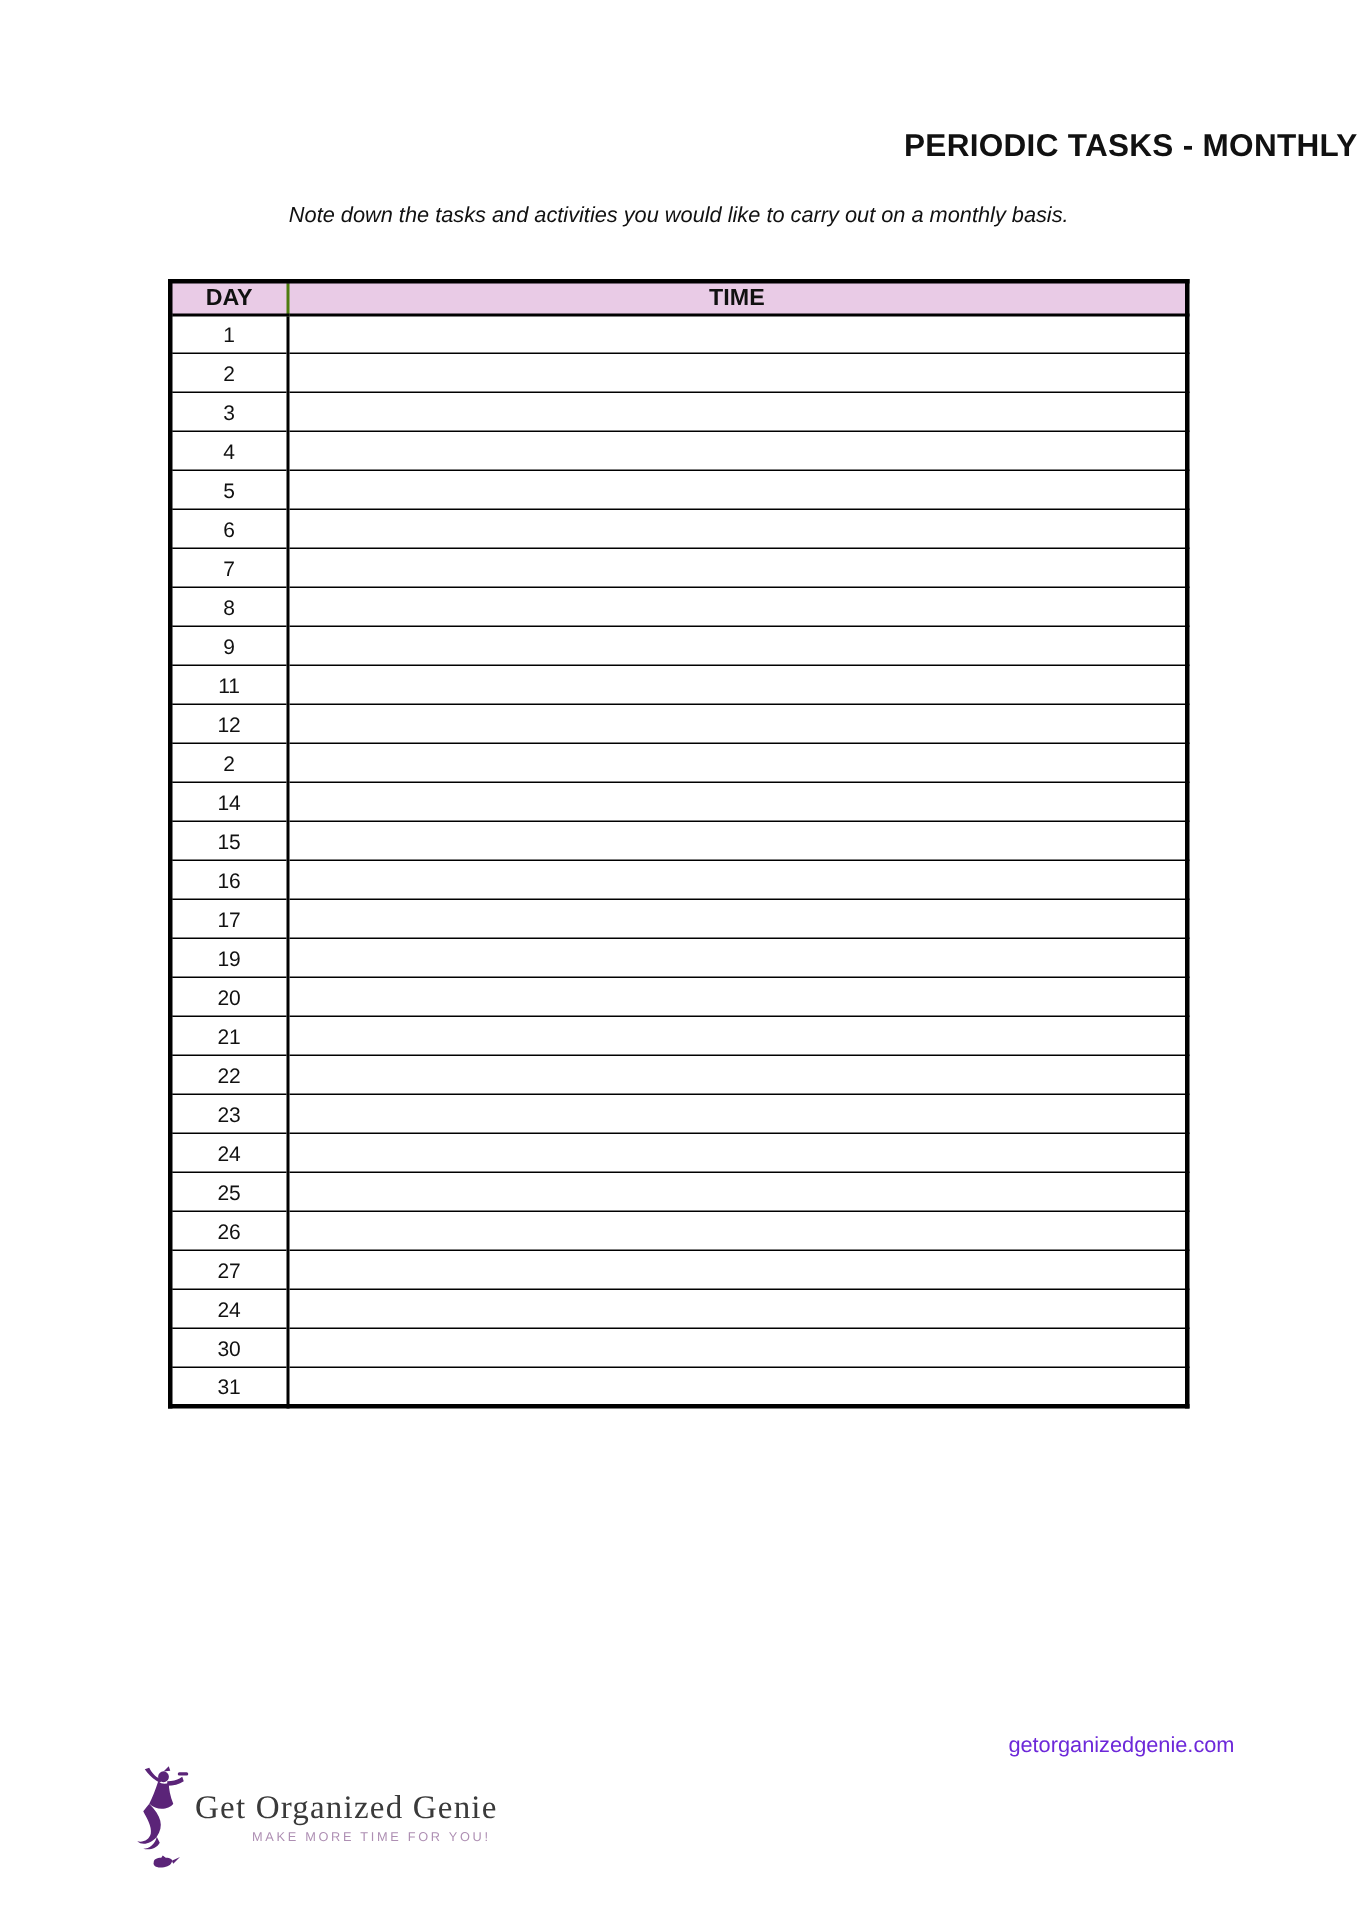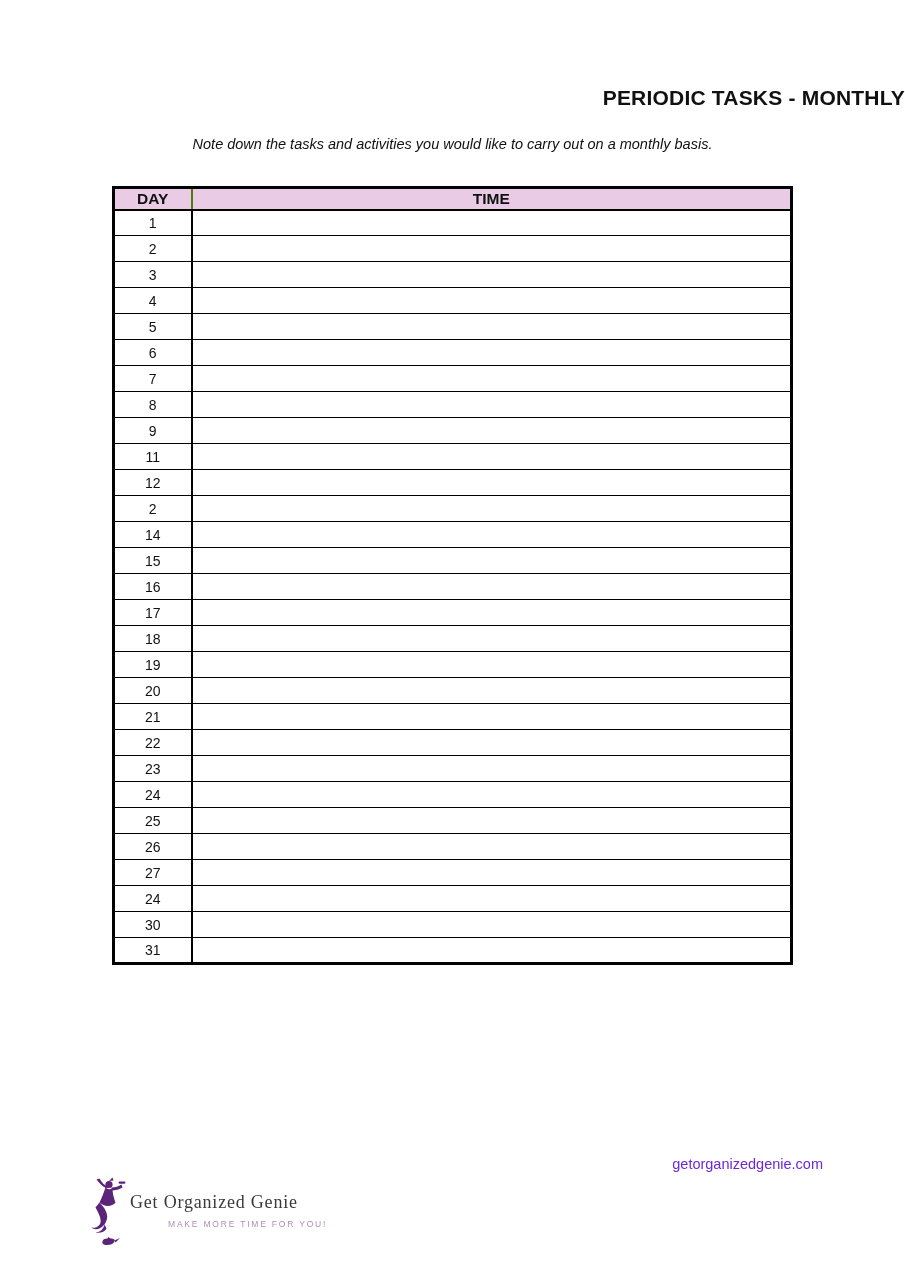--- a/index.html
+++ b/index.html
@@ -74,21 +74,21 @@
     top: 1175px;
     width: 260px;
     height: 80px;
   }
   .genie-svg { position: absolute; left: 0; top: 2px; }
   .brand-text {
     position: absolute;
     left: 42px;
     top: 17px;
     font-family: "Liberation Serif", serif;
-    font-size: 18px;
+    font-size: 22px;
     letter-spacing: 0.8px;
     color: #3a3a3a;
     white-space: nowrap;
   }
   .brand-tagline {
     position: absolute;
     left: 64px;
     top: 44px;
     font-size: 8.5px;
     letter-spacing: 1.8px;
@@ -175,24 +175,20 @@
         <tr>
       <td class="day-cell">15</td>
       <td class="task-cell"></td>
     </tr>
         <tr>
       <td class="day-cell">16</td>
       <td class="task-cell"></td>
     </tr>
         <tr>
       <td class="day-cell">17</td>
-      <td class="task-cell"></td>
-    </tr>
-        <tr>
-      <td class="day-cell">18</td>
       <td class="task-cell"></td>
     </tr>
         <tr>
       <td class="day-cell">19</td>
       <td class="task-cell"></td>
     </tr>
         <tr>
       <td class="day-cell">20</td>
       <td class="task-cell"></td>
     </tr>

